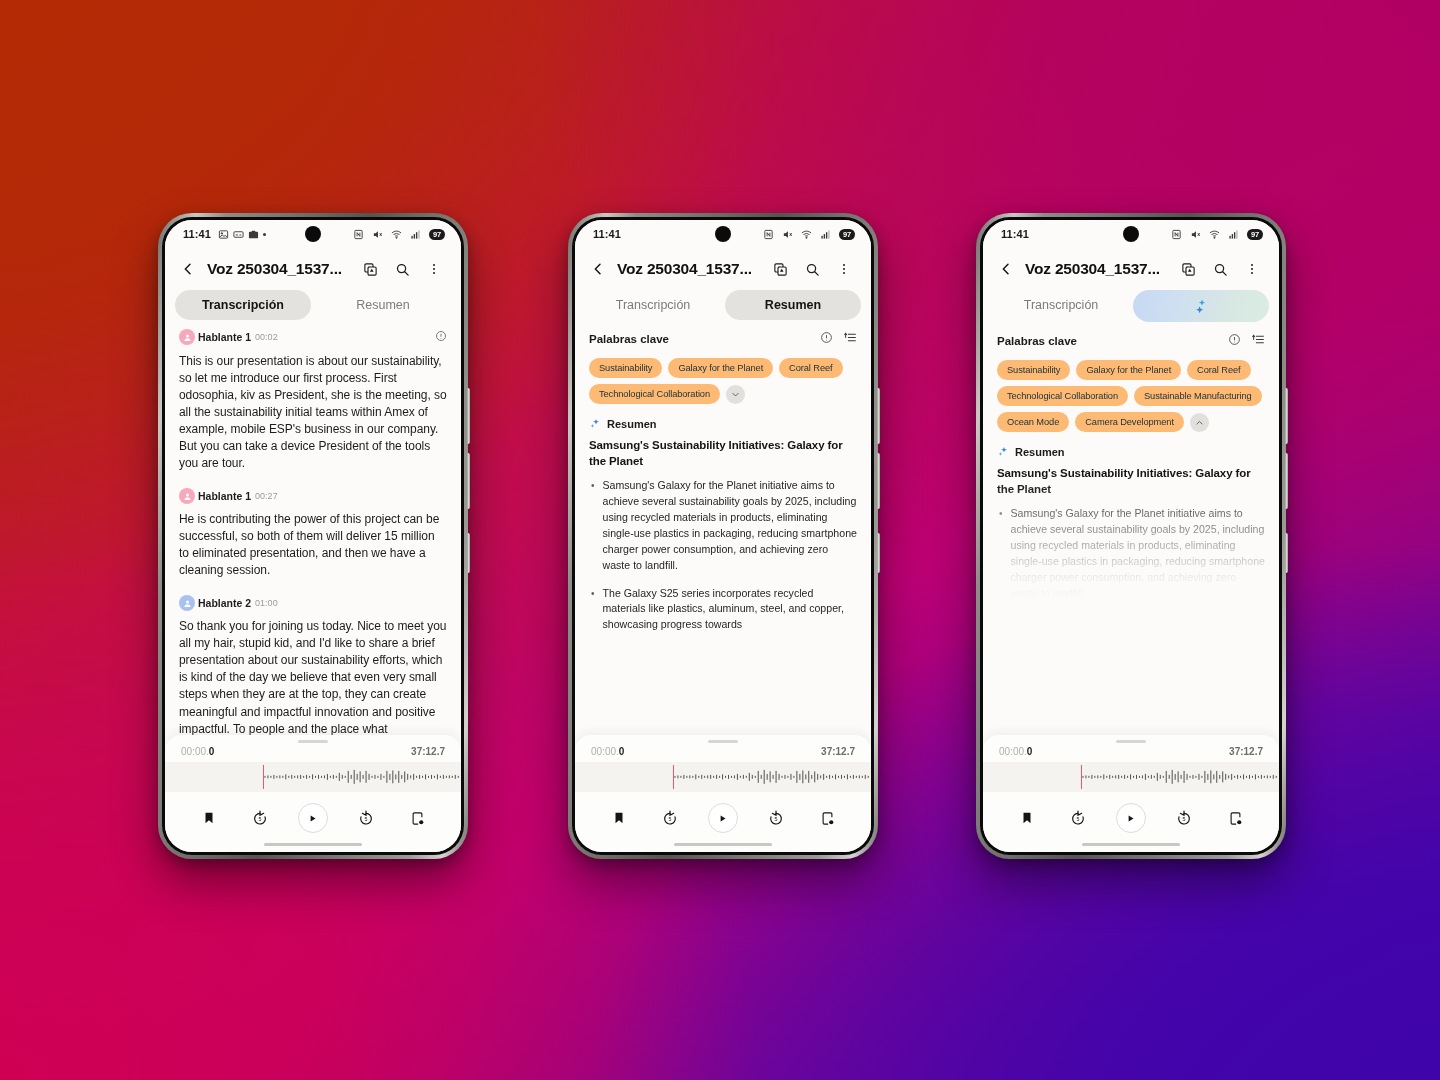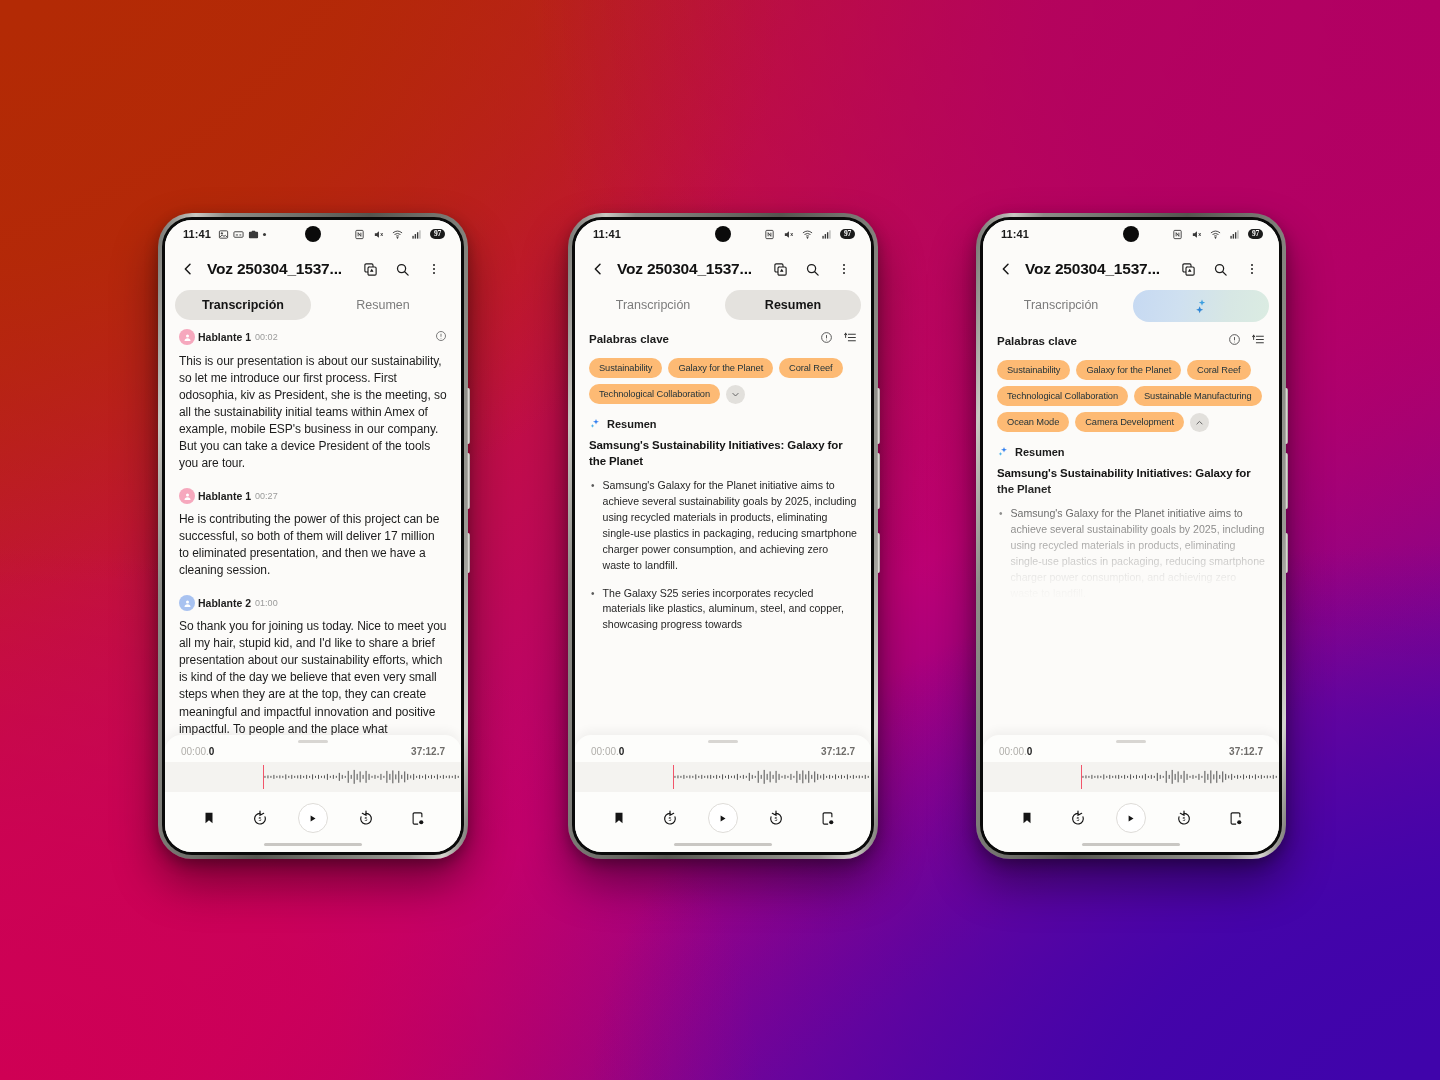--- a/index.html
+++ b/index.html
@@ -59,21 +59,21 @@
   .statusbar {
     height: 28px;
     display: flex; align-items: center;
     padding: 0 16px 0 18px;
     position: relative;
     flex: 0 0 auto;
     background: #fcfbf9;
   }
   .clock { font-size: 11px; font-weight: 600; color: #1b1b1b; letter-spacing: .1px; }
   .sb-left-icons { display: flex; align-items: center; gap: 4px; margin-left: 7px; }
-  .sb-right { margin-left: auto; display: flex; align-items: flex-start; gap: 8px; font-family: Liberation Serif, serif; }
+  .sb-right { margin-left: auto; display: flex; align-items: flex-end; gap: 8px; }
   .punch-hole {
     position: absolute; left: 50%; top: 6px; transform: translateX(-50%);
     width: 16px; height: 16px; border-radius: 50%;
     background: #0b0b0b;
   }
   .mini-icon { width: 11px; height: 11px; display: block; }
   .battery {
     background: #1b1b1b; color: #fff;
     font-size: 7.5px; font-weight: 700;
     border-radius: 7px;
@@ -368,21 +368,21 @@
         <div class="spk-row">
           <span class="avatar pink">
             <svg width="9" height="9" viewBox="0 0 24 24" fill="#fff">
                   <circle cx="12" cy="8" r="4"></circle>
                   <path d="M4 21c0-4.4 3.6-7 8-7s8 2.6 8 7z"></path>
                 </svg>
           </span>
           <span class="spk-name">Hablante 1</span>
           <span class="spk-time">00:27</span>
         </div>
-        <div class="utterance">He is contributing the power of this project can be successful, so both of them will deliver 17 million to eliminated presentation, and then we have a cleaning session.</div>
+        <div class="utterance">He is contributing the power of this project can be successful, so both of them will deliver 15 million to eliminated presentation, and then we have a cleaning session.</div>
       </div>
       <div>
         <div class="spk-row">
           <span class="avatar blue">
             <svg width="9" height="9" viewBox="0 0 24 24" fill="#fff">
                   <circle cx="12" cy="8" r="4"></circle>
                   <path d="M4 21c0-4.4 3.6-7 8-7s8 2.6 8 7z"></path>
                 </svg>
           </span>
           <span class="spk-name">Hablante 2</span>

